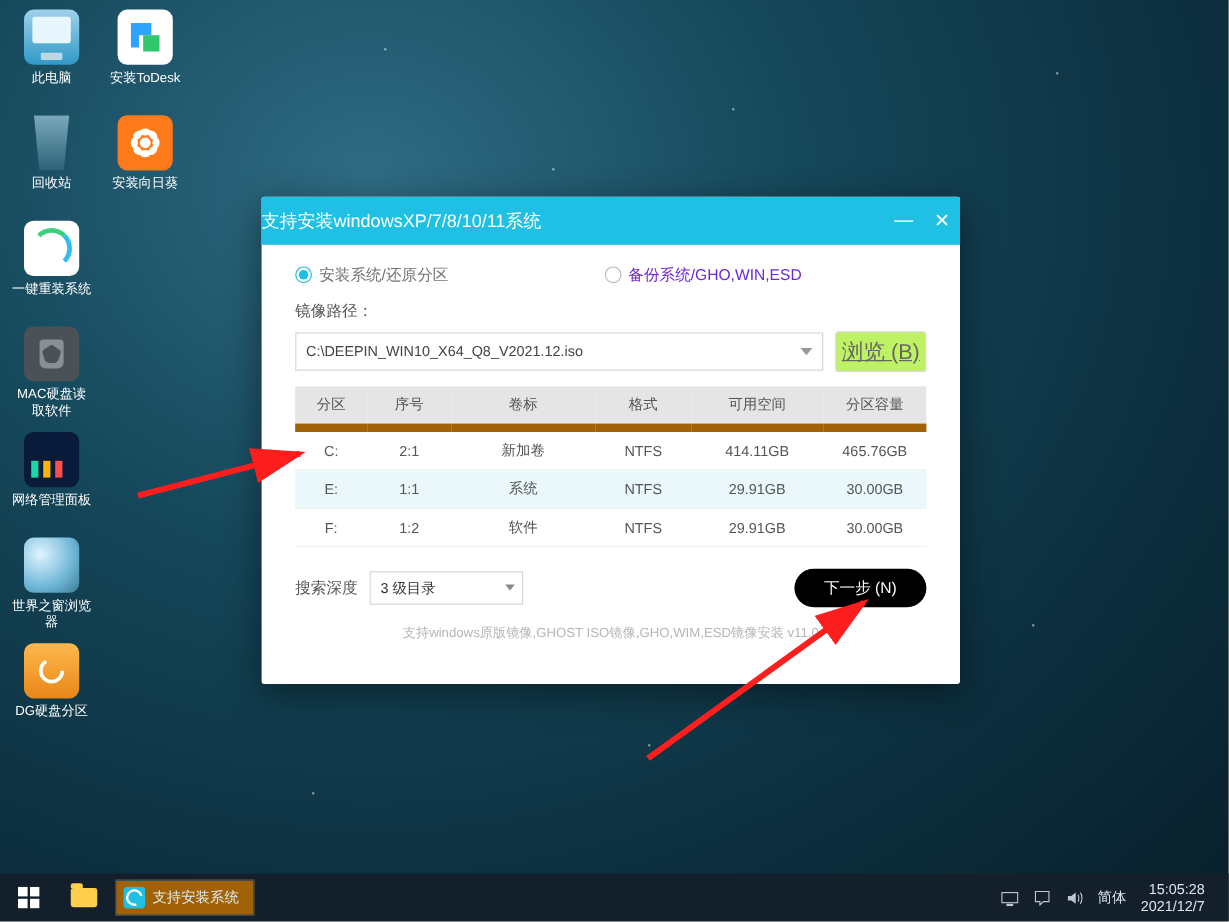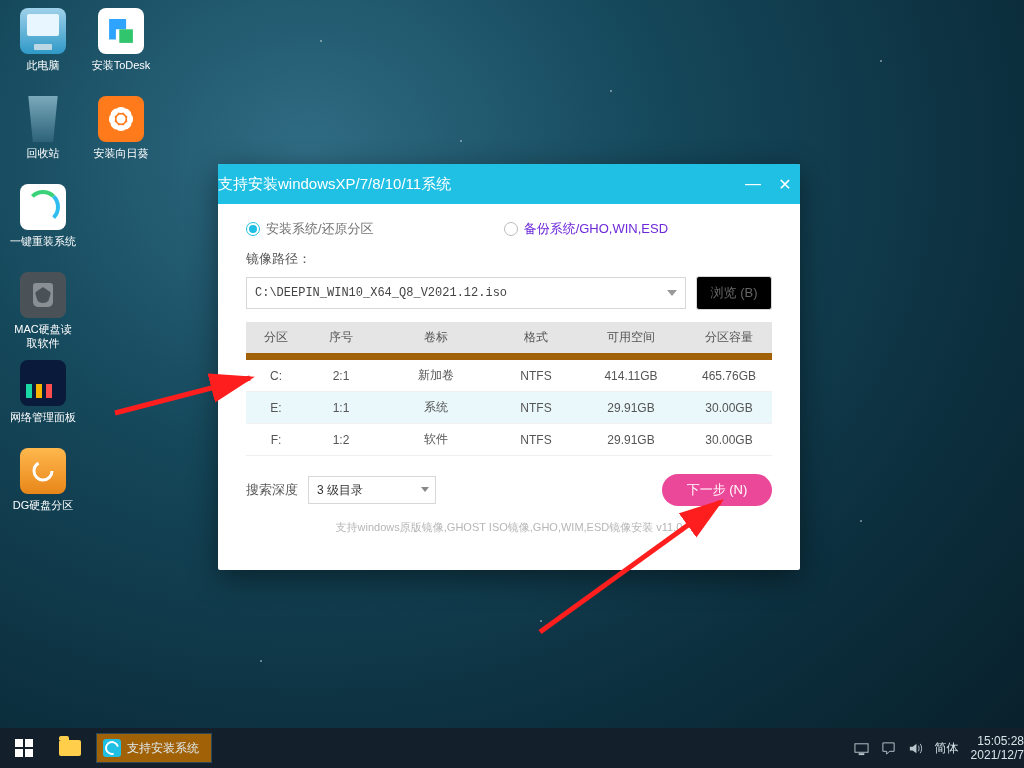--- a/index.html
+++ b/index.html
@@ -38,48 +38,48 @@
   .winbtns{position:absolute;right:6px;top:0;height:40px;display:flex;align-items:center;gap:14px;color:#fff;font-size:16px;}
   .winbtns span{cursor:pointer;width:18px;text-align:center;}
   .modes{display:flex;gap:60px;padding:16px 28px 6px;}
   .mode{display:flex;align-items:center;gap:6px;font-size:13px;cursor:pointer;}
   .radio{width:12px;height:12px;border:1px solid #bbb;border-radius:50%;position:relative;}
   .radio.on{border-color:#1fc0e3;}
   .radio.on::after{content:"";position:absolute;inset:2px;background:#1fc0e3;border-radius:50%;}
   .mode.active{color:#737373;}
   .pathlbl{padding:6px 28px 8px;color:#555;font-size:13px;}
   .pathrow{display:flex;gap:10px;padding:0 28px 12px;align-items:center;}
-  .combo{flex:1;height:30px;border:1px solid #d7d7d7;display:flex;align-items:center;padding:0 8px;font-family:Liberation Mono, monospace;font-size:12px;color:#444;position:relative;}
+  .combo{flex:1;height:30px;border:1px solid #d7d7d7;display:flex;align-items:center;padding:0 8px;font-family:Liberation Sans, sans-serif;font-size:12px;color:#444;position:relative;}
   .combo .arrow{position:absolute;right:8px;top:50%;margin-top:-3px;width:0;height:0;border-left:5px solid transparent;border-right:5px solid transparent;border-top:6px solid #999;}
-  .browse{width:74px;height:32px;border:1px solid #d7d7d7;border-radius:3px;background:#000000;display:flex;align-items:center;justify-content:center;color:#666;font-size:13px;cursor:pointer;}
+  .browse{width:74px;height:32px;border:1px solid #d7d7d7;border-radius:3px;background:#bef264;display:flex;align-items:center;justify-content:center;color:#666;font-size:18px;cursor:pointer;text-decoration:underline;}
   
   table{width:calc(100% - 56px);margin:0 28px;border-collapse:collapse;font-size:12px;color:#555;}
   thead th{background:#e5e5e5;font-weight:normal;padding:7px 0;border-bottom:7px solid #a16207;}
   tbody td{padding:7px 4px;text-align:center;border-bottom:1px solid #f0f0f0;}
   tbody tr.sel td{background:#eaf7fb;}
   .footer{display:flex;align-items:center;padding:18px 28px 0;gap:10px;}
   .depthlbl{color:#555;font-size:13px;}
   .depthsel{width:110px;height:26px;border:1px solid #d7d7d7;display:flex;align-items:center;padding:0 8px;position:relative;font-size:12px;}
   .depthsel .arrow{position:absolute;right:6px;top:50%;margin-top:-3px;width:0;height:0;border-left:4px solid transparent;border-right:4px solid transparent;border-top:5px solid #888;}
-  .next{margin-left:auto;width:110px;height:32px;border-radius:16px;background:#ec4899;color:#fff;display:flex;align-items:center;justify-content:center;font-size:13px;cursor:pointer;}
+  .next{margin-left:auto;width:110px;height:32px;border-radius:16px;background:#000000;color:#fff;display:flex;align-items:center;justify-content:center;font-size:13px;cursor:pointer;}
   .foot2{text-align:center;color:#b6b6b6;font-size:11px;padding:14px 20px 0;}
   
   .arrowA{position:absolute;left:110px;top:318px;pointer-events:none;}
   .arrowB{position:absolute;left:530px;top:472px;pointer-events:none;}
   
   .taskbar{position:absolute;left:0;bottom:0;width:100%;height:40px;background:#13202b;display:flex;align-items:center;color:#fff;}
   .start{width:48px;height:40px;display:flex;align-items:center;justify-content:center;cursor:pointer;}
   .start svg{width:18px;height:18px;}
   .tb-icon{width:44px;height:40px;display:flex;align-items:center;justify-content:center;cursor:pointer;}
   .folder{width:22px;height:16px;background:#ffcf4b;border-radius:2px;position:relative;}
   .folder::before{content:"";position:absolute;width:10px;height:4px;background:#ffcf4b;top:-4px;left:0;border-radius:2px 2px 0 0;}
   .tb-task{height:28px;margin-left:4px;padding:0 12px 0 6px;display:flex;align-items:center;gap:6px;background:#a16207;border:1px solid #2a4a5c;color:#dfeaf0;font-size:12px;cursor:pointer;}
   .tb-task .ico{width:18px;height:18px;background:#1fc0e3;border-radius:3px;display:flex;align-items:center;justify-content:center;}
   .tb-task .ico::before{content:"";width:10px;height:10px;border:2px solid #fff;border-radius:50%;border-right-color:transparent;transform:rotate(30deg);}
-  .tray{margin-left:auto;display:flex;align-items:center;gap:12px;padding-right:0;color:#d9e4ea;font-size:12px;}
+  .tray{margin-left:auto;display:flex;align-items:center;gap:12px;padding-right:20px;color:#d9e4ea;font-size:12px;}
   .tray .clock{text-align:right;line-height:14px;}
   .trayico{width:15px;height:15px;opacity:.85;}
 </style>
 </head>
 <body>
 
 <div class="desktop">
 
   <div class="star" style="left:320px;top:40px"></div>
   <div class="star" style="left:610px;top:90px"></div>
@@ -104,20 +104,25 @@
         <div class="lbl">一键重装系统</div>
       </div>
       <div class="dicon">
         <div class="box macread"></div>
         <div class="lbl">MAC硬盘读
 取软件</div>
       </div>
       <div class="dicon">
         <div class="box netpanel"></div>
         <div class="lbl">网络管理面板</div>
+      </div>
+      <div class="dicon">
+        <div class="box browser"></div>
+        <div class="lbl">世界之窗浏览
+器</div>
       </div>
       <div class="dicon">
         <div class="box dgpart">
           <svg viewBox="0 0 40 40">
             <circle cx="20" cy="20" r="12" fill="none" stroke="#fff" stroke-width="4" stroke-dasharray="50 25"></circle>
           </svg>
         </div>
         <div class="lbl">DG硬盘分区</div>
       </div>
     </div>

